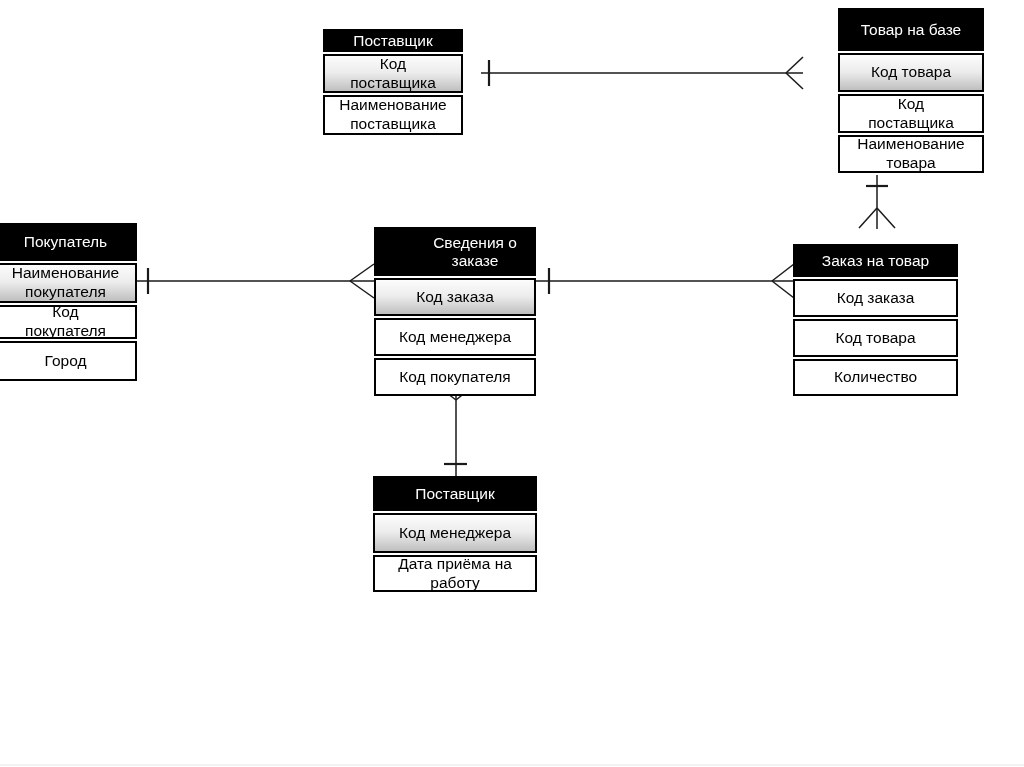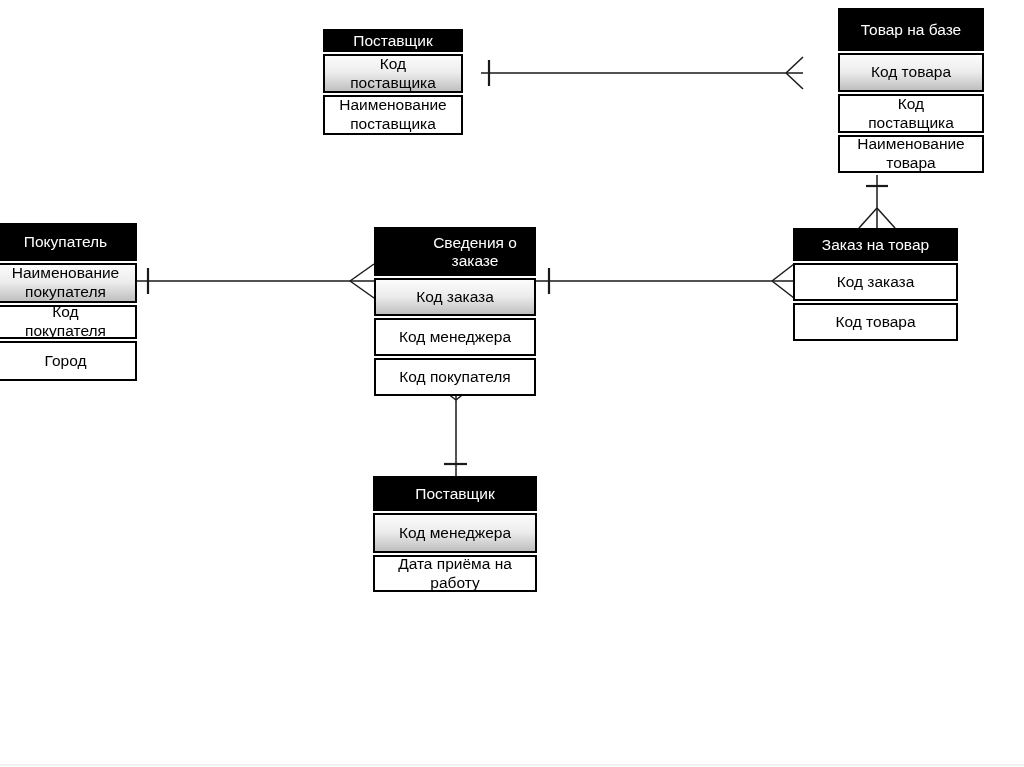--- a/index.html
+++ b/index.html
@@ -123,23 +123,24 @@
       <div class="entity-field" style="height: 34px;">Код покупателя</div>
       <div class="entity-field" style="height: 40px;">Город</div>
     </div>
     <div class="entity" style="left: 374px; top: 227px; width: 162px;">
       <div class="entity-header" style="height: 49px; padding-left: 40px;">Сведения о заказе</div>
       <div class="entity-field key" style="height: 38px;">Код заказа</div>
       <div class="entity-field" style="height: 38px;">Код менеджера</div>
       <div class="entity-field" style="height: 38px;">Код покупателя</div>
     </div>
     <div class="entity" style="left: 793px; top: 228px; width: 165px;">
-      <div class="entity-header" style="height: 33px;">Заказ на товар</div>
+      <div class="entity-header" style="height: 33px; margin-top: 16px;">Заказ на товар</div>
       <div class="entity-field" style="height: 38px;">Код заказа</div>
       <div class="entity-field" style="height: 38px;">Код товара</div>
+      <div class="entity-field" style="height: 37px;">Количество</div>
     </div>
     <div class="entity" style="left: 373px; top: 476px; width: 164px;">
       <div class="entity-header" style="height: 35px;">Поставщик</div>
       <div class="entity-field key" style="height: 40px;">Код менеджера</div>
       <div class="entity-field" style="height: 37px;">Дата приёма на
 работу</div>
     </div>
     <div class="slide-bottom-edge"></div>
 </div>
 

